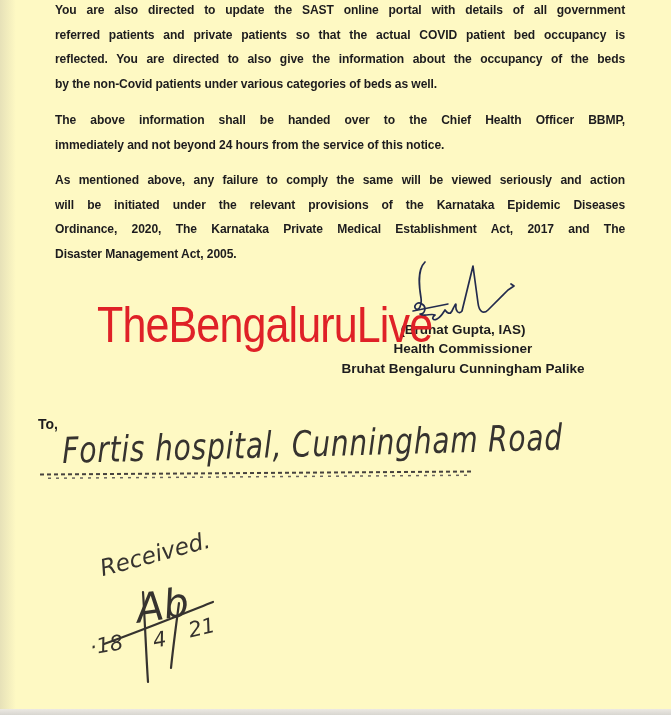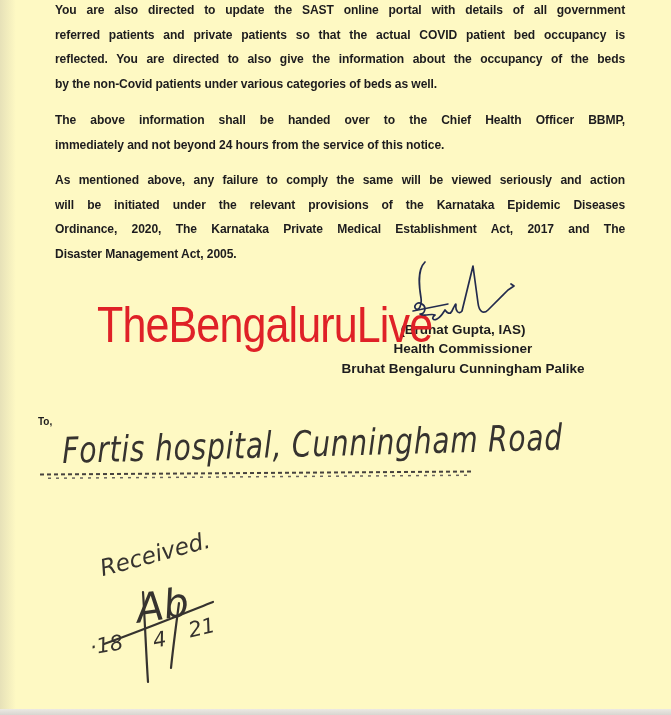--- a/index.html
+++ b/index.html
@@ -39,21 +39,21 @@
     z-index:3;
   }
   
   .sig-block{
     position:absolute;left:330px;top:320px;width:266px;
     text-align:center;font-weight:bold;font-size:13.5px;
     line-height:19.4px;color:#1d1c1e;z-index:2;
   }
   .to-label{
     position:absolute;left:38px;top:416px;
-    font-weight:bold;font-size:10px;color:#1d1c1e;
+    font-weight:bold;font-size:14px;color:#1d1c1e;
   }
   
   .hand{
     font-family:"DejaVu Sans",sans-serif;font-style:italic;
     color:#36332f;white-space:nowrap;position:absolute;z-index:4;
   }
   .address-hand{
     left:62px;top:431px;font-size:36px;line-height:40px;
     letter-spacing:1px;
     transform:scaleX(0.78) rotate(-1.2deg);transform-origin:0 0;

